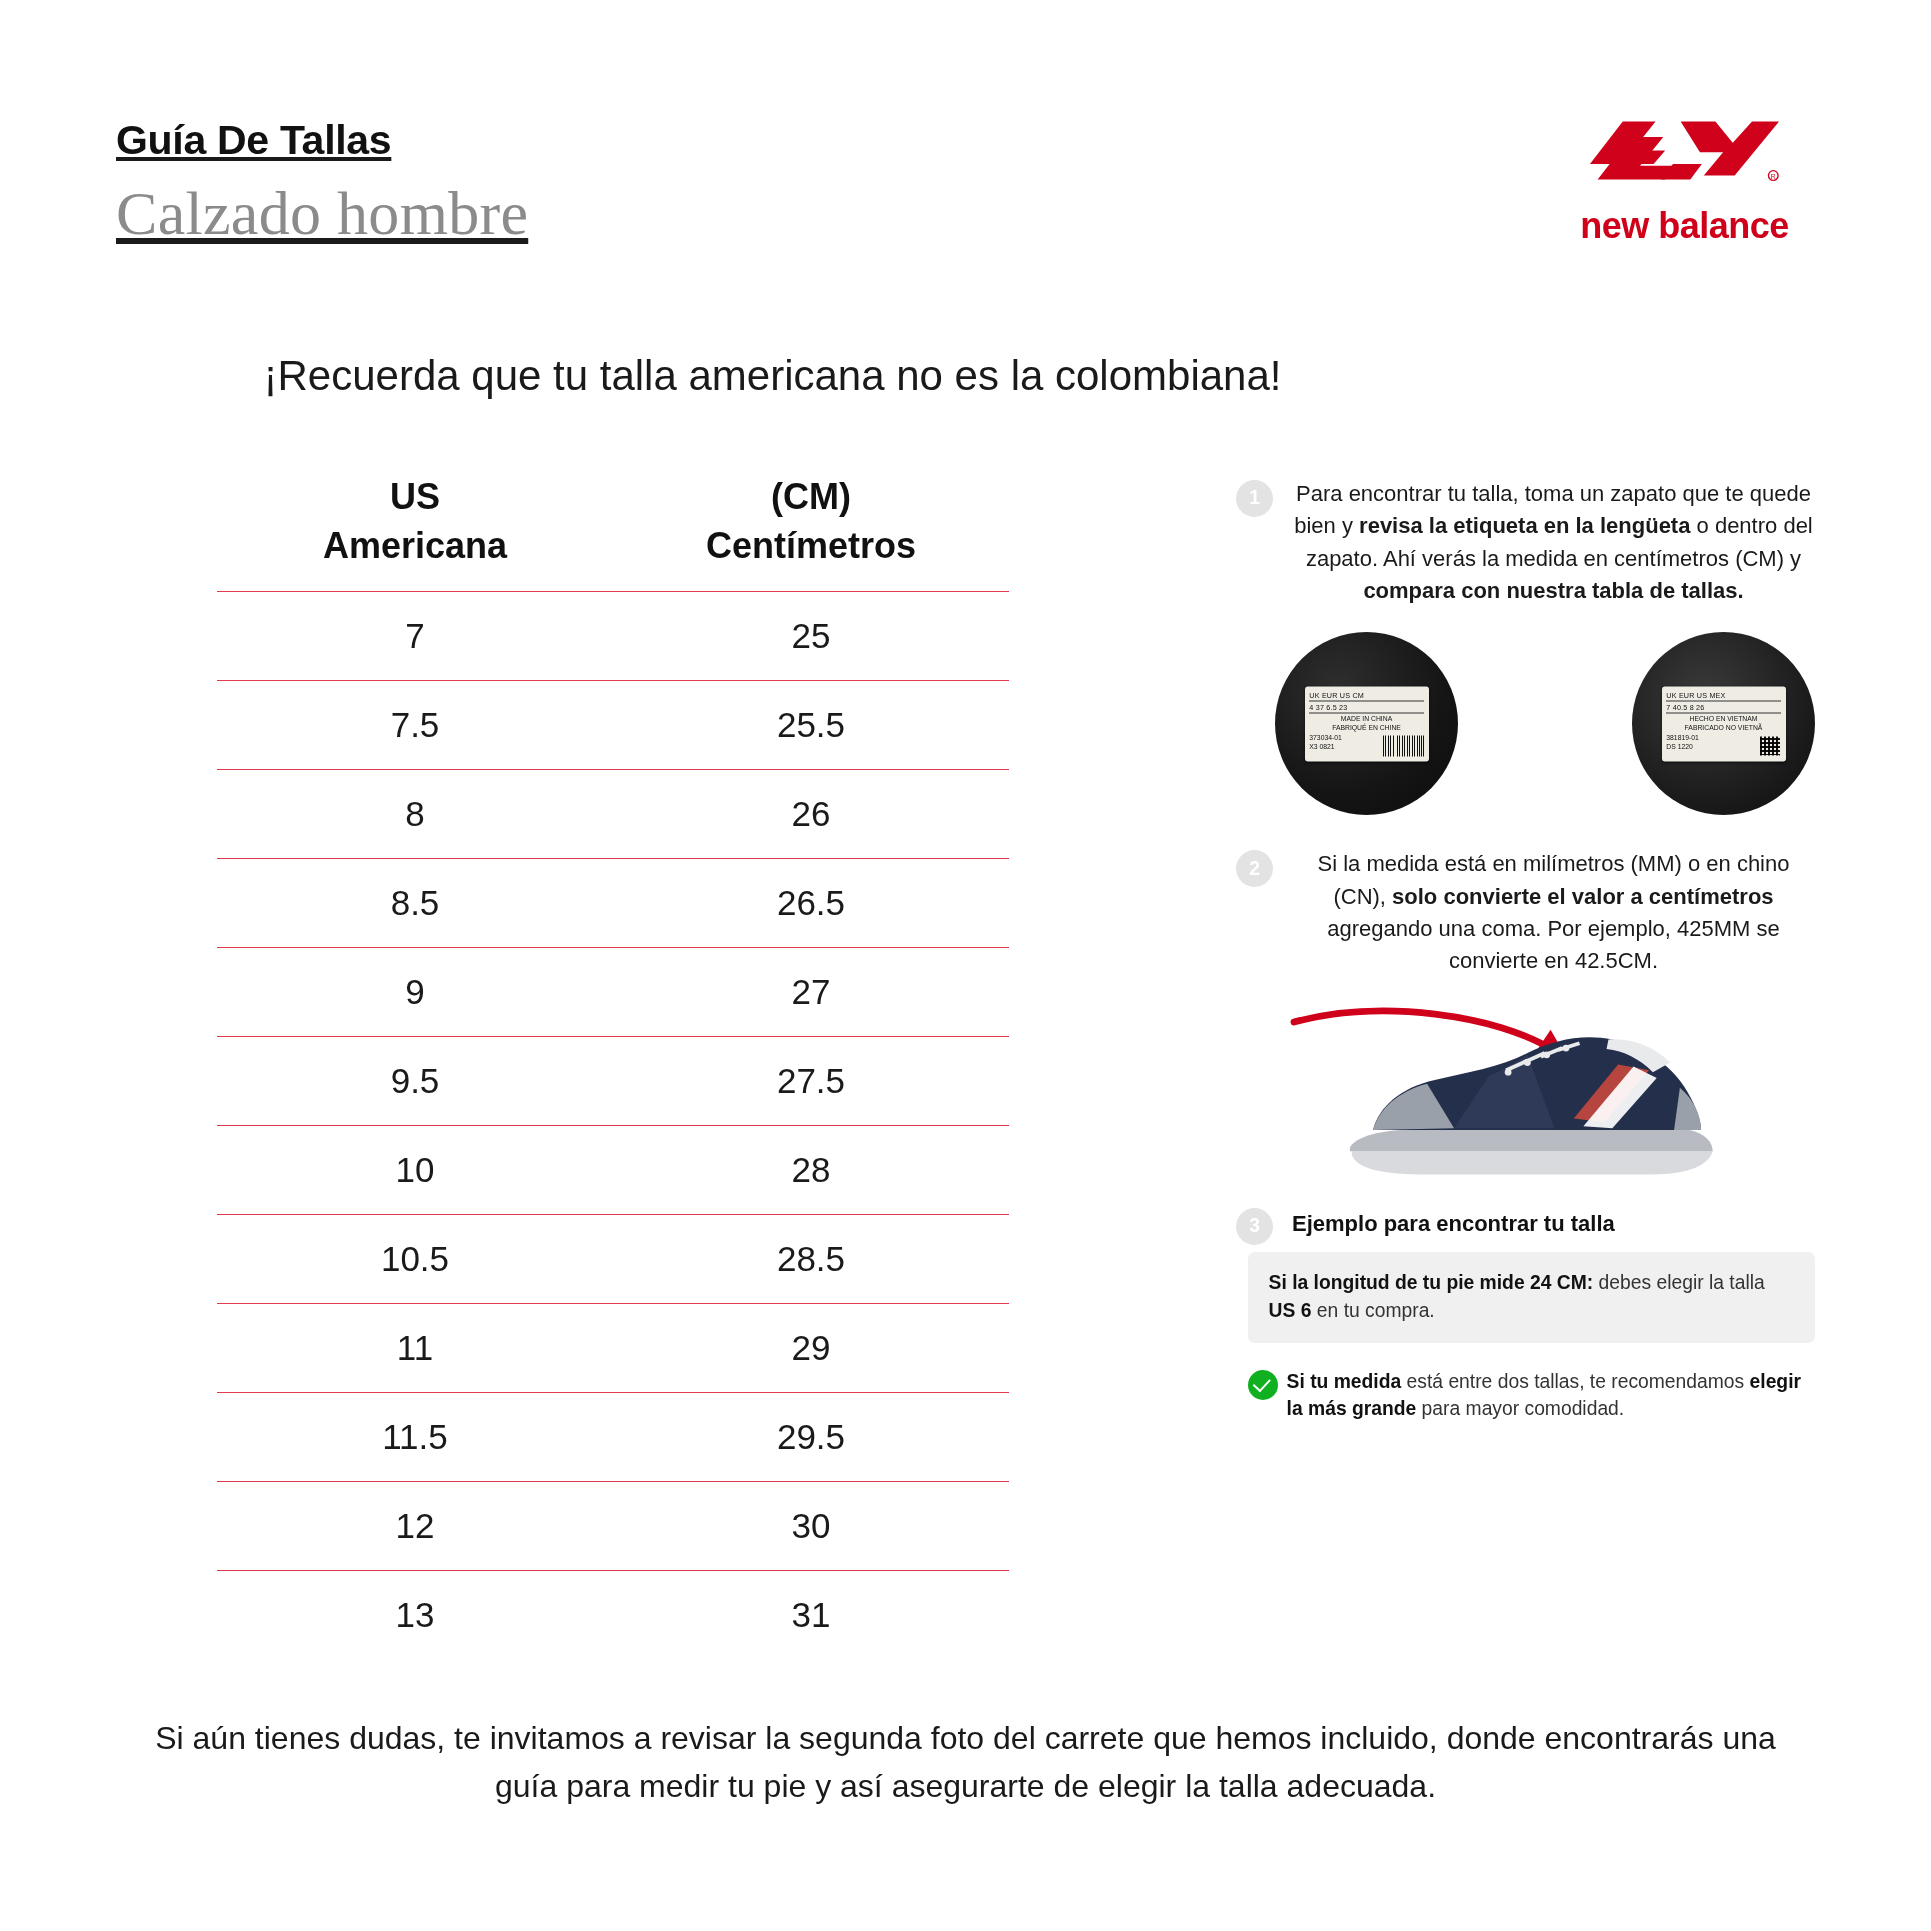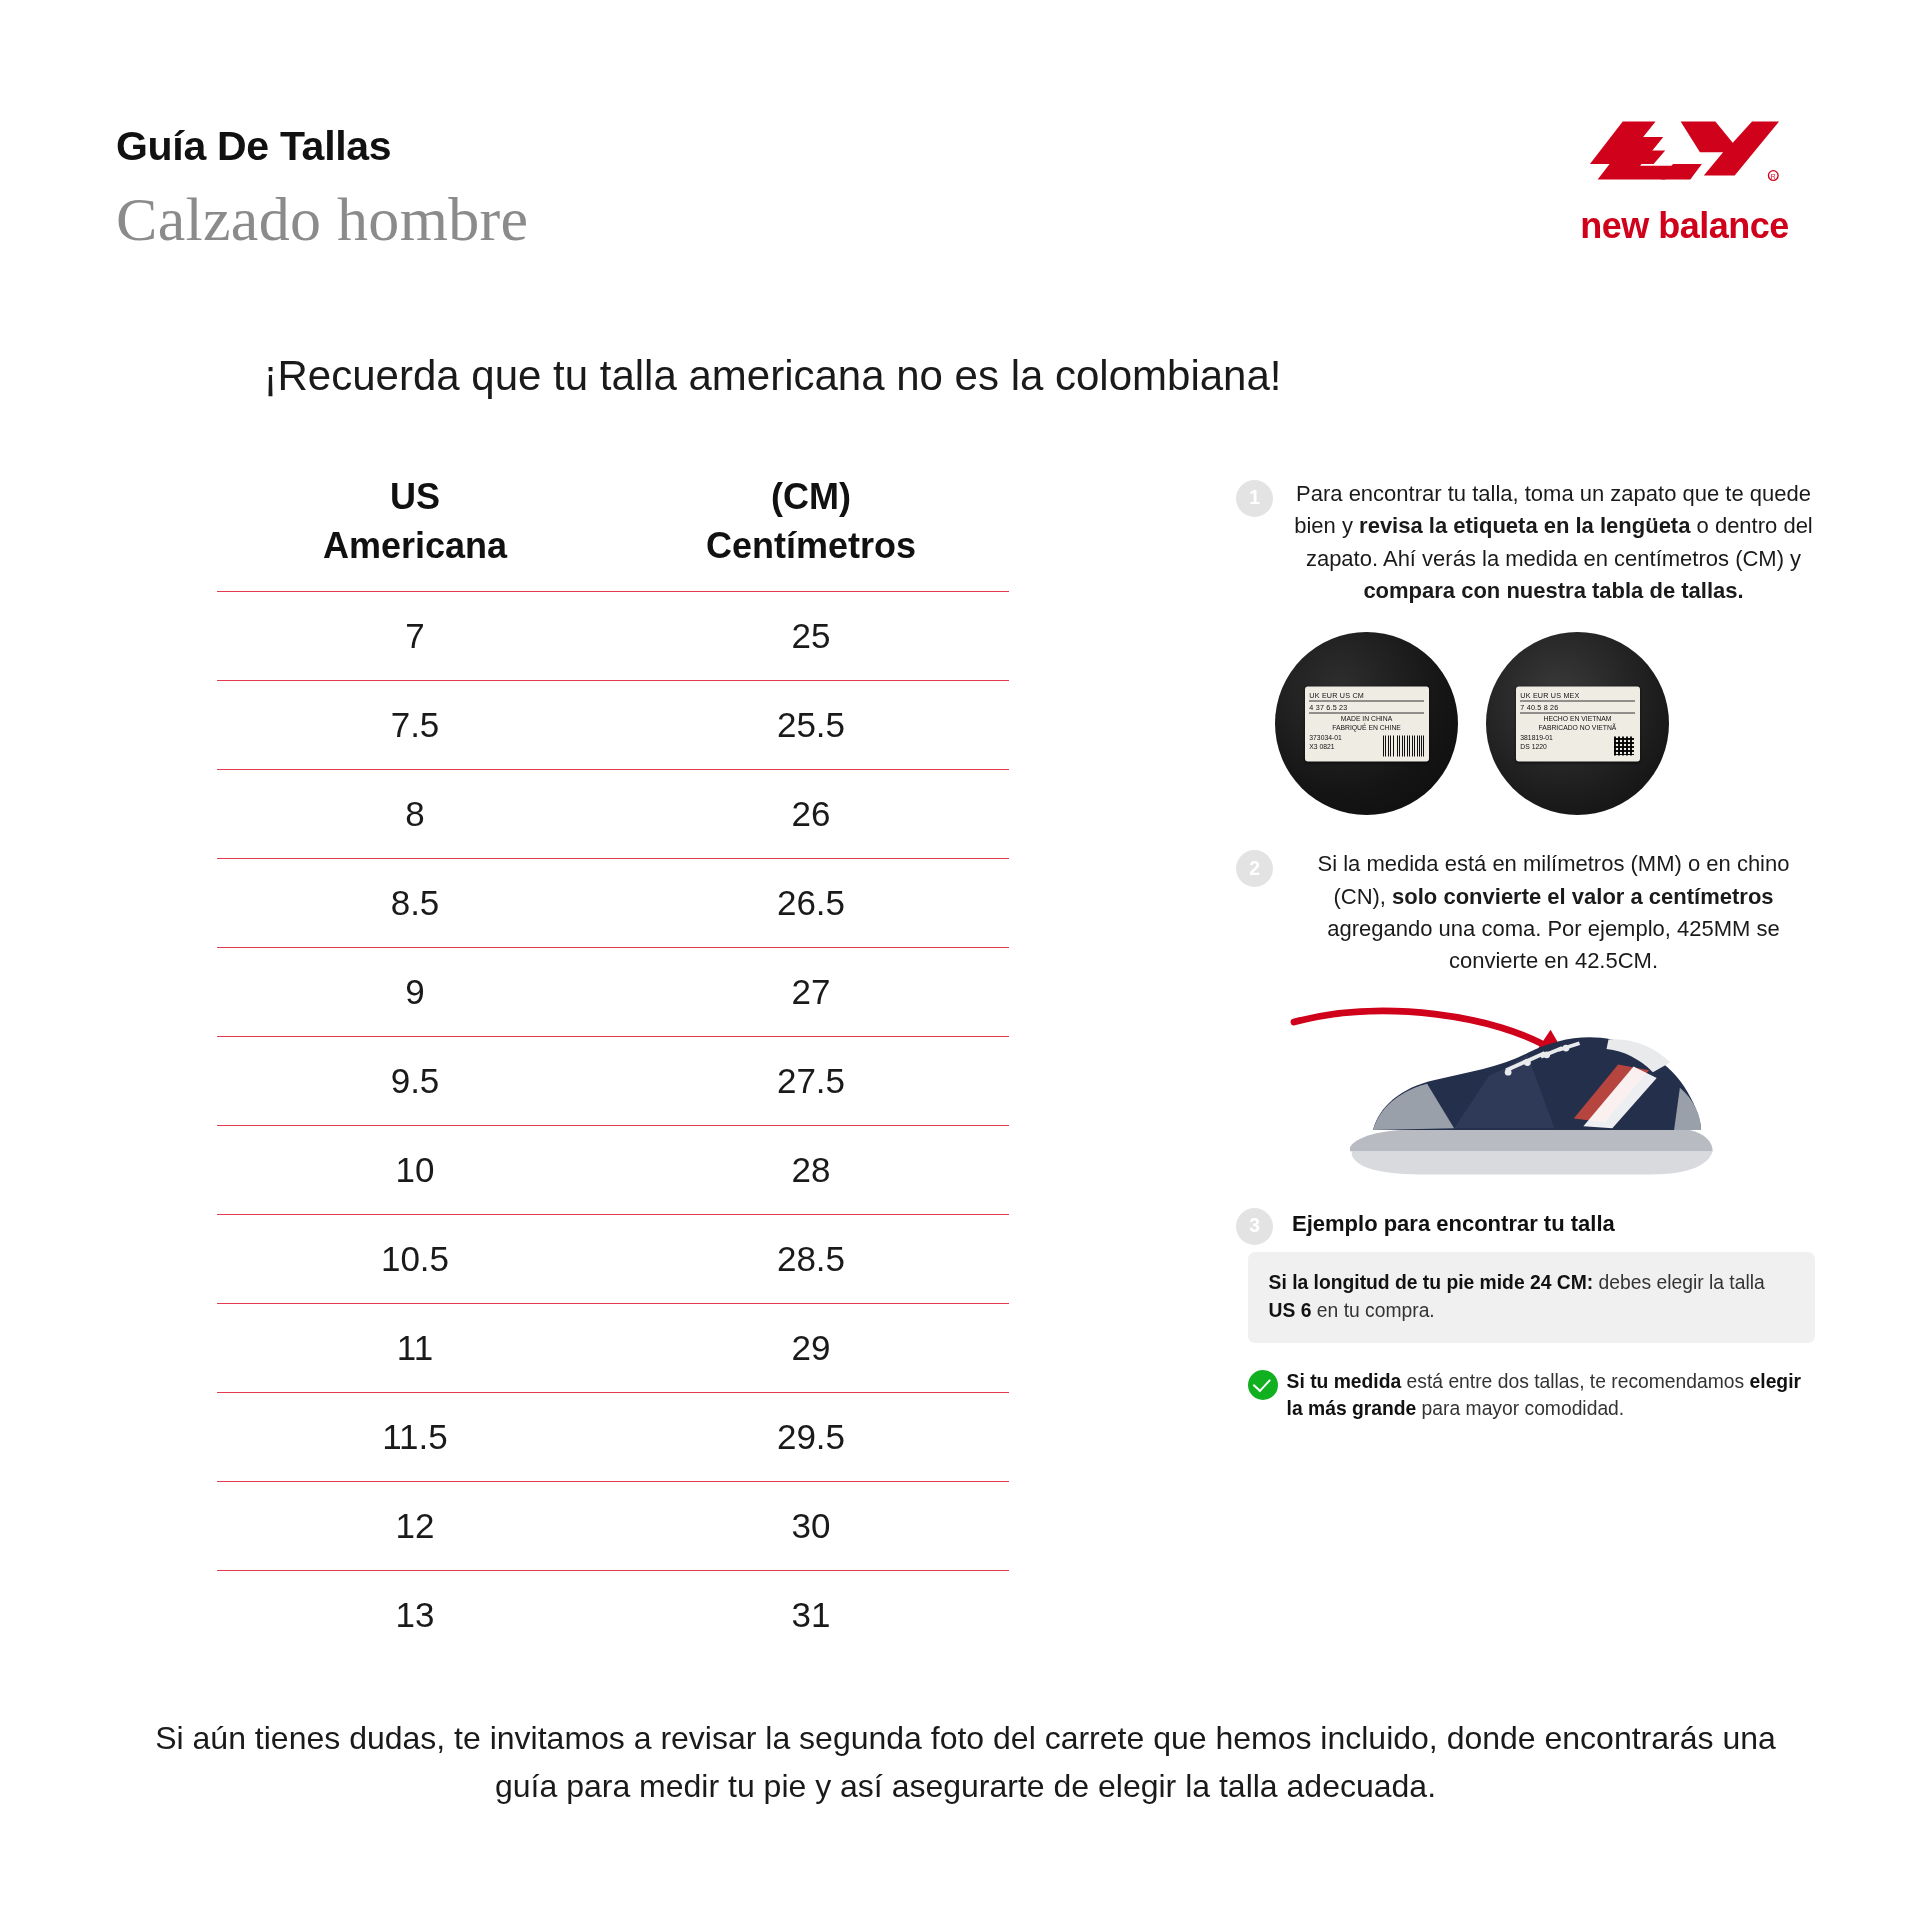--- a/index.html
+++ b/index.html
@@ -13,22 +13,23 @@
   .page {
     position: relative;
     width: 1931px; height: 1931px;
     padding: 0;
     overflow: hidden;
   }
 
   
   .header {
     position: absolute;
-    top: 123px; left: 116px; right: 116px;
+    top: 117px; left: 116px; right: 116px;
     height: 164px;
+    text-decoration: underline;
   }
   .title-main {
     font-size: 41px;
     font-weight: bold;
     letter-spacing: -0.3px;
     color: #111;
     margin: 0 0 13.5px 0;
   }
   .title-sub {
     font-family: "Liberation Serif", serif;
@@ -124,22 +125,22 @@
     font-size: 22px;
     line-height: 1.47;
     color: #1a1a1a;
     text-align: center;
   }
   .step-text b { font-weight: bold; }
 
   
   .labels {
     display: flex;
-    justify-content: flex-start;
-    gap: 28px;
+    justify-content: space-between;
+    gap: 13px;
     margin: 25px 0 9.7px 39px;
   }
   .label-photo {
     width: 183px; height: 183px;
     border-radius: 50%;
     overflow: hidden;
     position: relative;
     background: radial-gradient(circle at 35% 30%, #2e2e2e 0%, #151515 60%, #0b0b0b 100%);
   }
   .label-photo.light {

